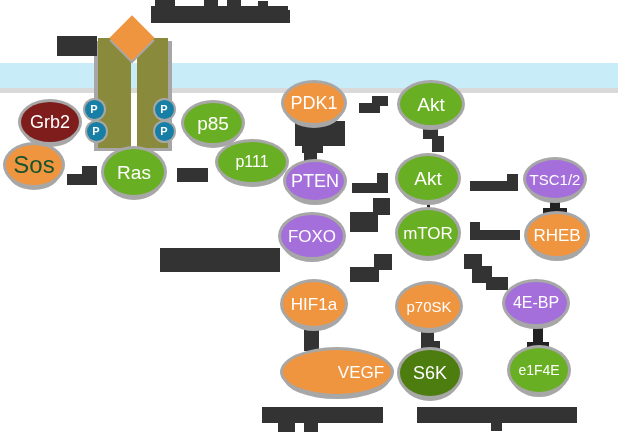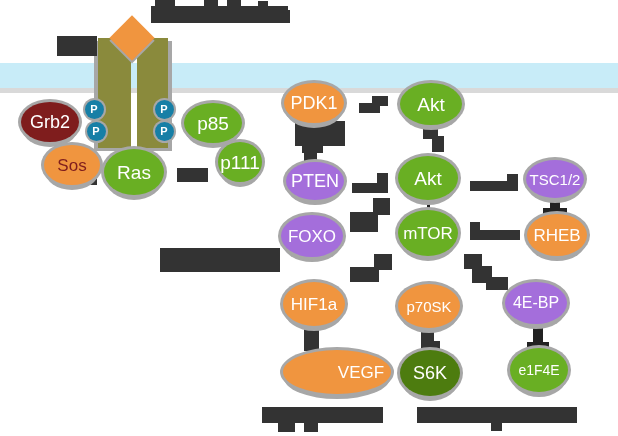--- a/index.html
+++ b/index.html
@@ -83,30 +83,30 @@
       <div class="arrow-head" style="left: 421px; top: 208px; border-left: 7px solid transparent; border-right: 7px solid transparent; border-top: 9px solid rgb(34, 34, 34);"></div>
       <div class="connector" style="left: 550px; top: 198px; width: 10px; height: 11px; background: rgb(34, 34, 34);"></div>
       <div class="connector" style="left: 543px; top: 208px; width: 24px; height: 6px; background: rgb(34, 34, 34);"></div>
       <div class="connector" style="left: 533px; top: 326px; width: 10px; height: 17px; background: rgb(34, 34, 34);"></div>
       <div class="connector" style="left: 527px; top: 342px; width: 22px; height: 6px; background: rgb(34, 34, 34);"></div>
     </div>
   <div id="node-layer">
       <div class="node" style="left: 21px; top: 102px; width: 58px; height: 40px; background: #7f1d1d; font-size: 18px; color: rgb(255, 255, 255); box-shadow: rgb(167, 167, 167) 0px 0px 0px 3px, rgb(167, 167, 167) 0px 6px 0px -1px;">
         <span>Grb2</span>
       </div>
-      <div class="node" style="left: 6px; top: 145px; width: 56px; height: 40px; background: rgb(240, 149, 63); font-size: 17px; color: #7f1d1d; box-shadow: rgb(167, 167, 167) 0px 0px 0px 3px, rgb(167, 167, 167) 0px 6px 0px -1px; margin-left: 38px;">
+      <div class="node" style="left: 6px; top: 145px; width: 56px; height: 40px; background: rgb(240, 149, 63); font-size: 24px; color: #14532d; box-shadow: rgb(167, 167, 167) 0px 0px 0px 3px, rgb(167, 167, 167) 0px 6px 0px -1px;">
         <span>Sos</span>
       </div>
       <div class="node" style="left: 104px; top: 149px; width: 60px; height: 46px; background: rgb(105, 175, 35); font-size: 19px; color: rgb(255, 255, 255); box-shadow: rgb(167, 167, 167) 0px 0px 0px 3px, rgb(167, 167, 167) 0px 6px 0px -1px;">
         <span>Ras</span>
       </div>
       <div class="node" style="left: 184px; top: 103px; width: 58px; height: 40px; background: rgb(105, 175, 35); font-size: 19px; color: rgb(255, 255, 255); box-shadow: rgb(167, 167, 167) 0px 0px 0px 3px, rgb(167, 167, 167) 0px 6px 0px -1px;">
         <span>p85</span>
       </div>
-      <div class="node" style="left: 218px; top: 142px; width: 44px; height: 40px; background: rgb(105, 175, 35); font-size: 19px; color: rgb(255, 255, 255); box-shadow: rgb(167, 167, 167) 0px 0px 0px 3px, rgb(167, 167, 167) 0px 6px 0px -1px;">
+      <div class="node" style="left: 218px; top: 142px; width: 68px; height: 40px; background: rgb(105, 175, 35); font-size: 16px; color: rgb(255, 255, 255); box-shadow: rgb(167, 167, 167) 0px 0px 0px 3px, rgb(167, 167, 167) 0px 6px 0px -1px;">
         <span>p111</span>
       </div>
       <div class="node" style="left: 284px; top: 83px; width: 60px; height: 40px; background: rgb(240, 149, 63); font-size: 18px; color: rgb(255, 255, 255); box-shadow: rgb(167, 167, 167) 0px 0px 0px 3px, rgb(167, 167, 167) 0px 6px 0px -1px;">
         <span>PDK1</span>
       </div>
       <div class="node" style="left: 400px; top: 83px; width: 62px; height: 42px; background: rgb(105, 175, 35); font-size: 19px; color: rgb(255, 255, 255); box-shadow: rgb(167, 167, 167) 0px 0px 0px 3px, rgb(167, 167, 167) 0px 6px 0px -1px;">
         <span>Akt</span>
       </div>
       <div class="node" style="left: 286px; top: 162px; width: 58px; height: 38px; background: rgb(164, 110, 219); font-size: 18px; color: rgb(255, 255, 255); box-shadow: rgb(167, 167, 167) 0px 0px 0px 3px, rgb(167, 167, 167) 0px 6px 0px -1px;">
         <span>PTEN</span>

